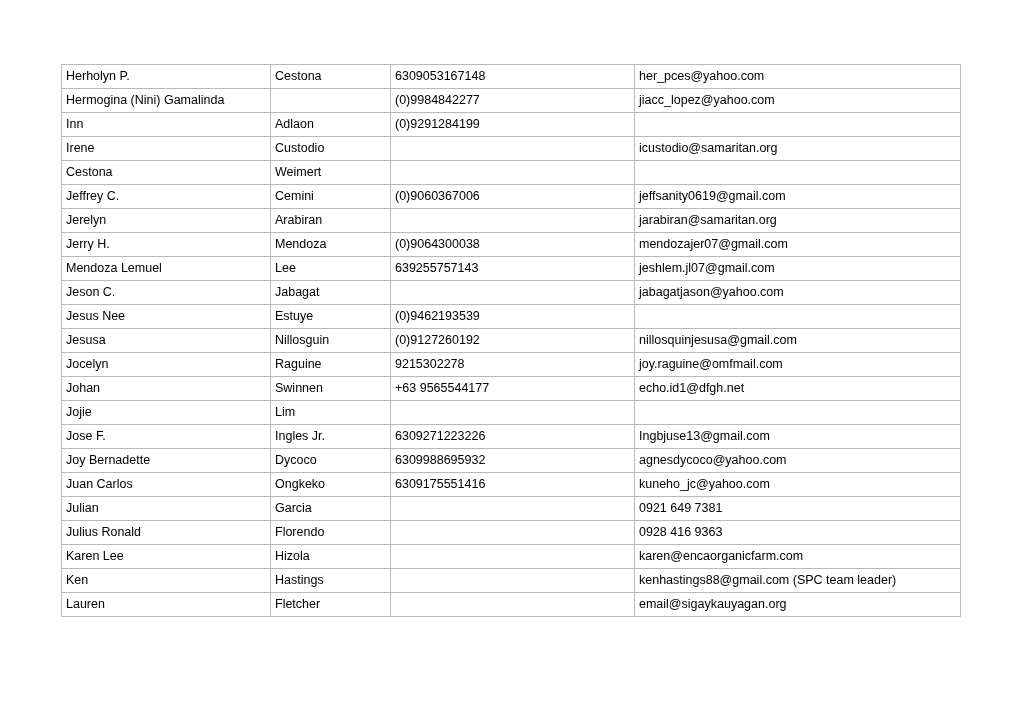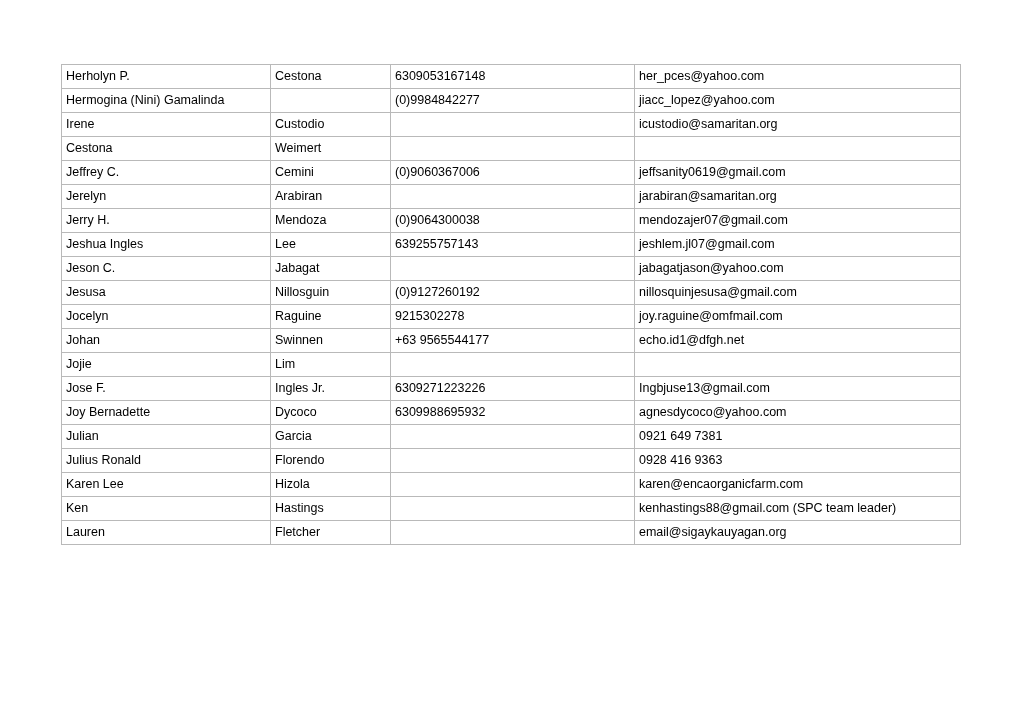--- a/index.html
+++ b/index.html
@@ -63,20 +63,26 @@
             <td>6309053167148</td>
             <td>her_pces@yahoo.com</td>
           </tr>
           <tr>
             <td>Hermogina (Nini) Gamalinda</td>
             <td></td>
             <td>(0)9984842277</td>
             <td>jiacc_lopez@yahoo.com</td>
           </tr>
           <tr>
+            <td>Inn</td>
+            <td>Adlaon</td>
+            <td>(0)9291284199</td>
+            <td></td>
+          </tr>
+          <tr>
             <td>Irene</td>
             <td>Custodio</td>
             <td></td>
             <td>icustodio@samaritan.org</td>
           </tr>
           <tr>
             <td>Cestona</td>
             <td>Weimert</td>
             <td></td>
             <td></td>
@@ -93,30 +99,36 @@
             <td></td>
             <td>jarabiran@samaritan.org</td>
           </tr>
           <tr>
             <td>Jerry H.</td>
             <td>Mendoza</td>
             <td>(0)9064300038</td>
             <td>mendozajer07@gmail.com</td>
           </tr>
           <tr>
-            <td>Jeshua Ingles</td>
+            <td>Mendoza Lemuel</td>
             <td>Lee</td>
             <td>639255757143</td>
             <td>jeshlem.jl07@gmail.com</td>
           </tr>
           <tr>
             <td>Jeson C.</td>
             <td>Jabagat</td>
             <td></td>
             <td>jabagatjason@yahoo.com</td>
+          </tr>
+          <tr>
+            <td>Jesus Nee</td>
+            <td>Estuye</td>
+            <td>(0)9462193539</td>
+            <td></td>
           </tr>
           <tr>
             <td>Jesusa</td>
             <td>Nillosguin</td>
             <td>(0)9127260192</td>
             <td>nillosquinjesusa@gmail.com</td>
           </tr>
           <tr>
             <td>Jocelyn</td>
             <td>Raguine</td>
@@ -139,20 +151,26 @@
             <td>Jose F.</td>
             <td>Ingles Jr.</td>
             <td>6309271223226</td>
             <td>Ingbjuse13@gmail.com</td>
           </tr>
           <tr>
             <td>Joy Bernadette</td>
             <td>Dycoco</td>
             <td>6309988695932</td>
             <td>agnesdycoco@yahoo.com</td>
+          </tr>
+          <tr>
+            <td>Juan Carlos</td>
+            <td>Ongkeko</td>
+            <td>6309175551416</td>
+            <td>kuneho_jc@yahoo.com</td>
           </tr>
           <tr>
             <td>Julian</td>
             <td>Garcia</td>
             <td></td>
             <td>0921 649 7381</td>
           </tr>
           <tr>
             <td>Julius Ronald</td>
             <td>Florendo</td>

